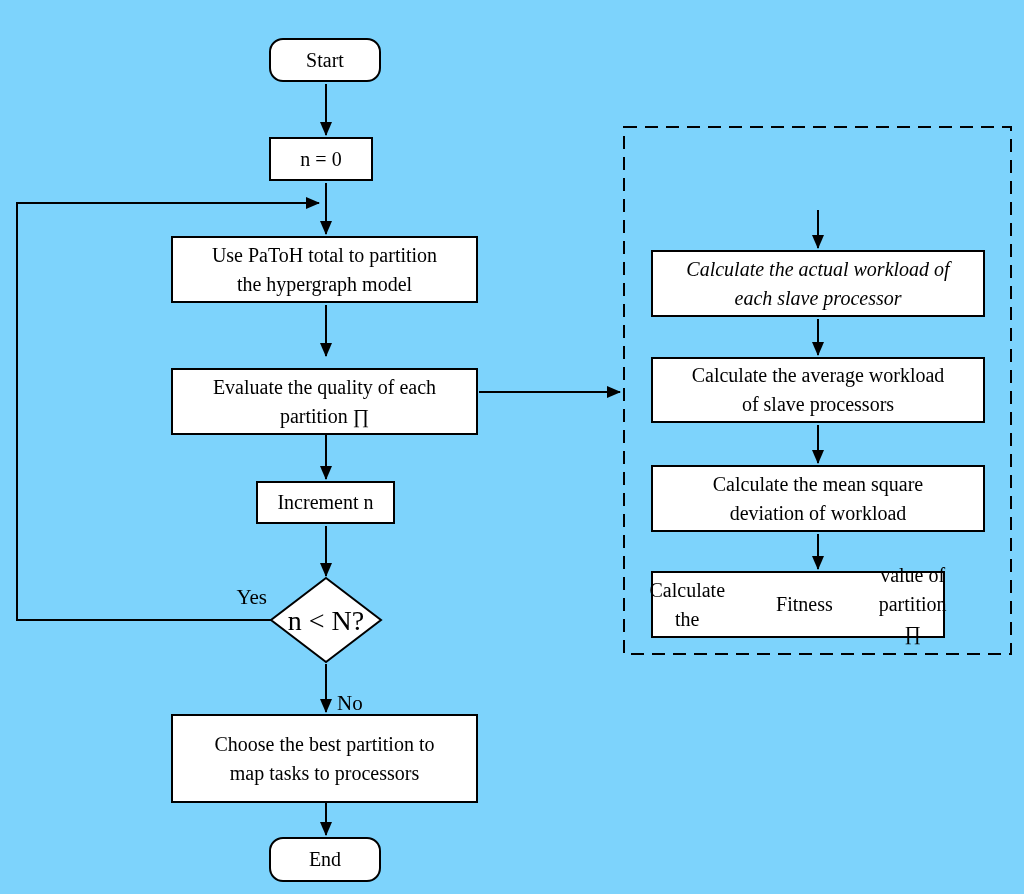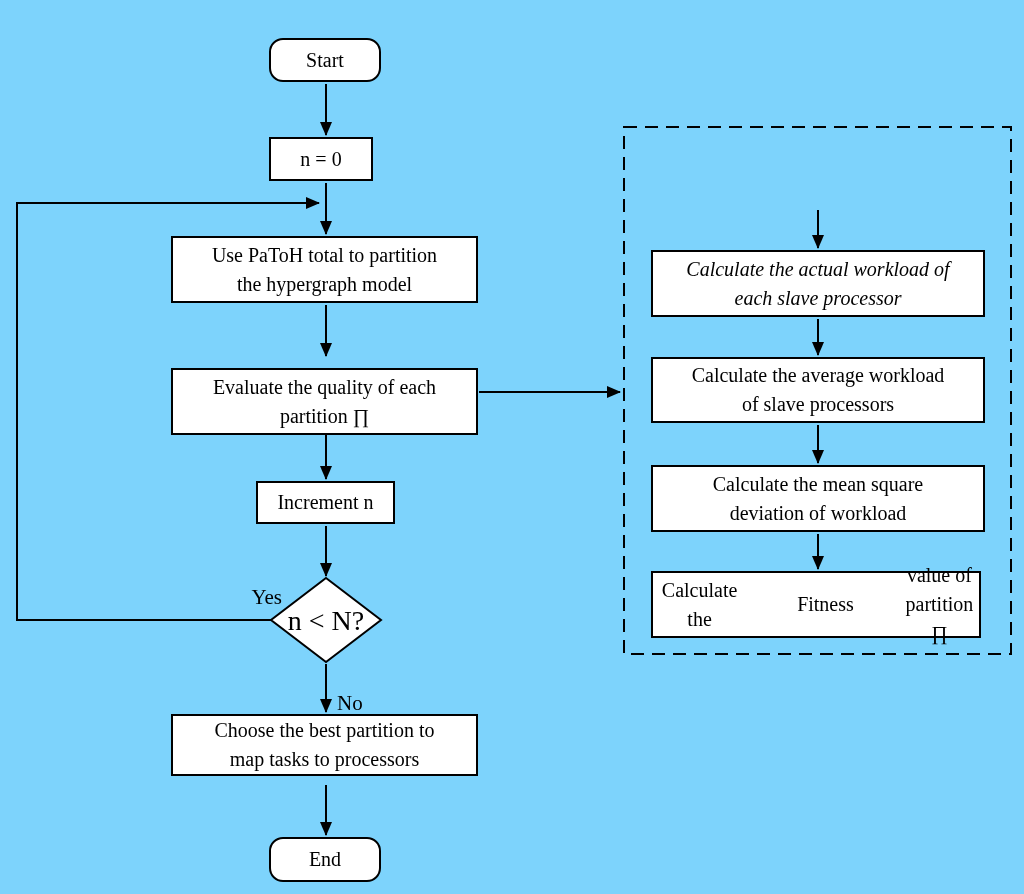--- a/index.html
+++ b/index.html
@@ -80,35 +80,35 @@
   <div class="node" style="left:171px;top:236px;width:307px;height:67px;">Use PaToH total to partition
 the hypergraph model</div>
 
   <div class="node" style="left:171px;top:358px;width:307px;height:67px;margin-top:10px;">Evaluate the quality of each
 partition ∏</div>
 
   <div class="node" style="left:256px;top:481px;width:139px;height:43px;">Increment n</div>
 
   <div class="plain" style="left:276px;top:600px;width:100px;height:40px;">n &lt; N?</div>
 
-  <div class="edge-label yes-label" style="left:218px;top:585px;width:64px;">Yes</div>
+  <div class="edge-label yes-label" style="left:203px;top:585px;width:64px;">Yes</div>
 
   <div class="edge-label no-label" style="left:337px;top:691px;width:60px;">No</div>
 
-  <div class="node" style="left:171px;top:714px;width:307px;height:62px;">Choose the best partition to
+  <div class="node" style="left:171px;top:714px;width:307px;height:89px;">Choose the best partition to
 map tasks to processors</div>
 
   <div class="node terminal" style="left:269px;top:837px;width:112px;height:45px;">End</div>
 
 
   <div class="node" style="left:651px;top:250px;width:334px;height:67px;font-style:italic;">Calculate the actual workload of
 each slave processor</div>
 
   <div class="node" style="left:651px;top:357px;width:334px;height:66px;">Calculate the average workload
 of slave processors</div>
 
   <div class="node" style="left:651px;top:465px;width:334px;height:67px;">Calculate the mean square
 deviation of workload</div>
 
-  <div class="node" style="left:651px;top:571px;width:330px;height:67px;gap:44px;"><span>Calculate the</span><span class="it">Fitness</span><span> value of
+  <div class="node" style="left:651px;top:571px;width:294px;height:67px;gap:44px;"><span>Calculate the</span><span class="it">Fitness</span><span> value of
 partition ∏</span></div>
 
 </div>
 
 </body></html>

